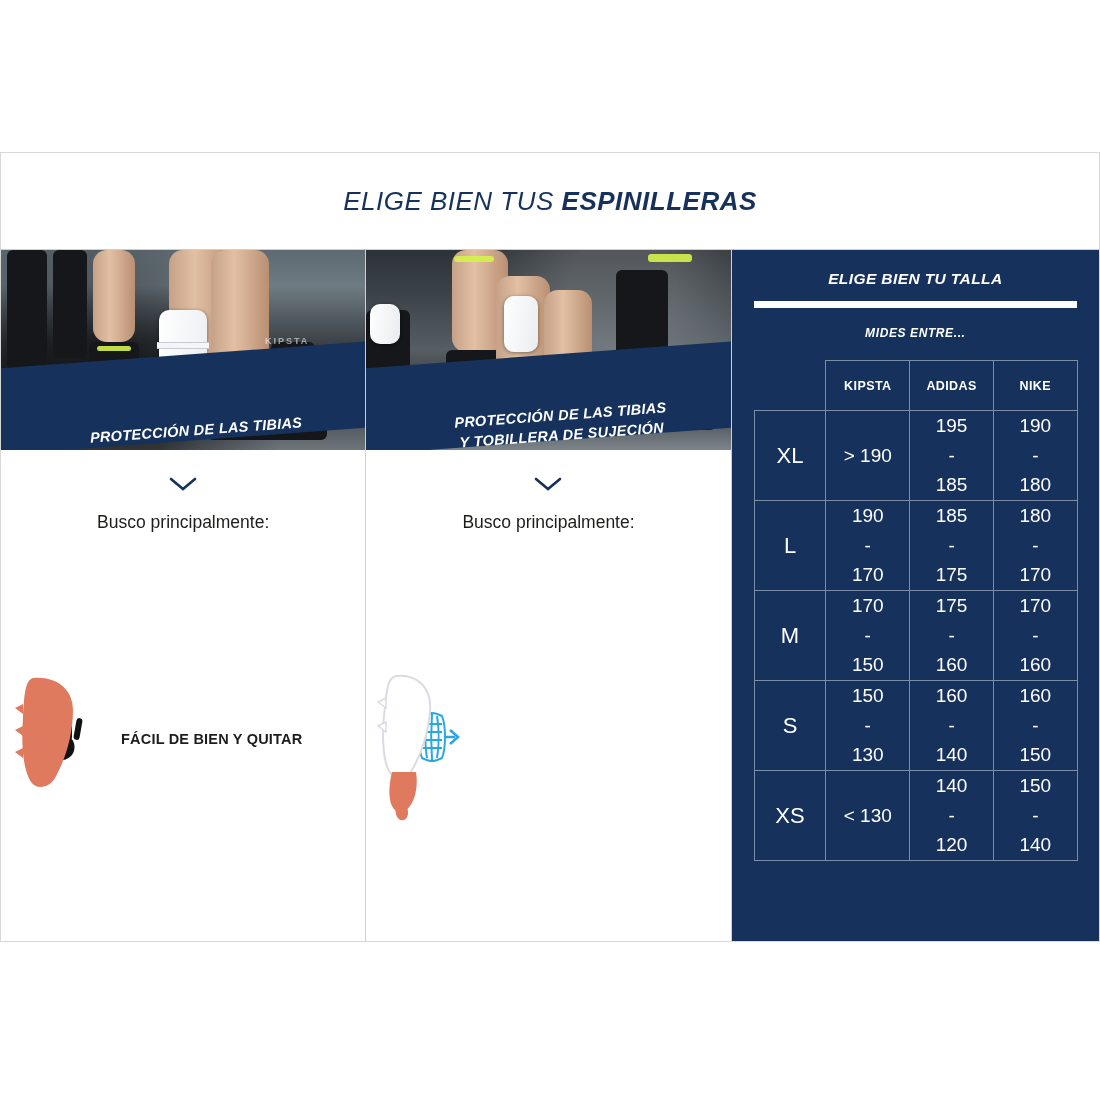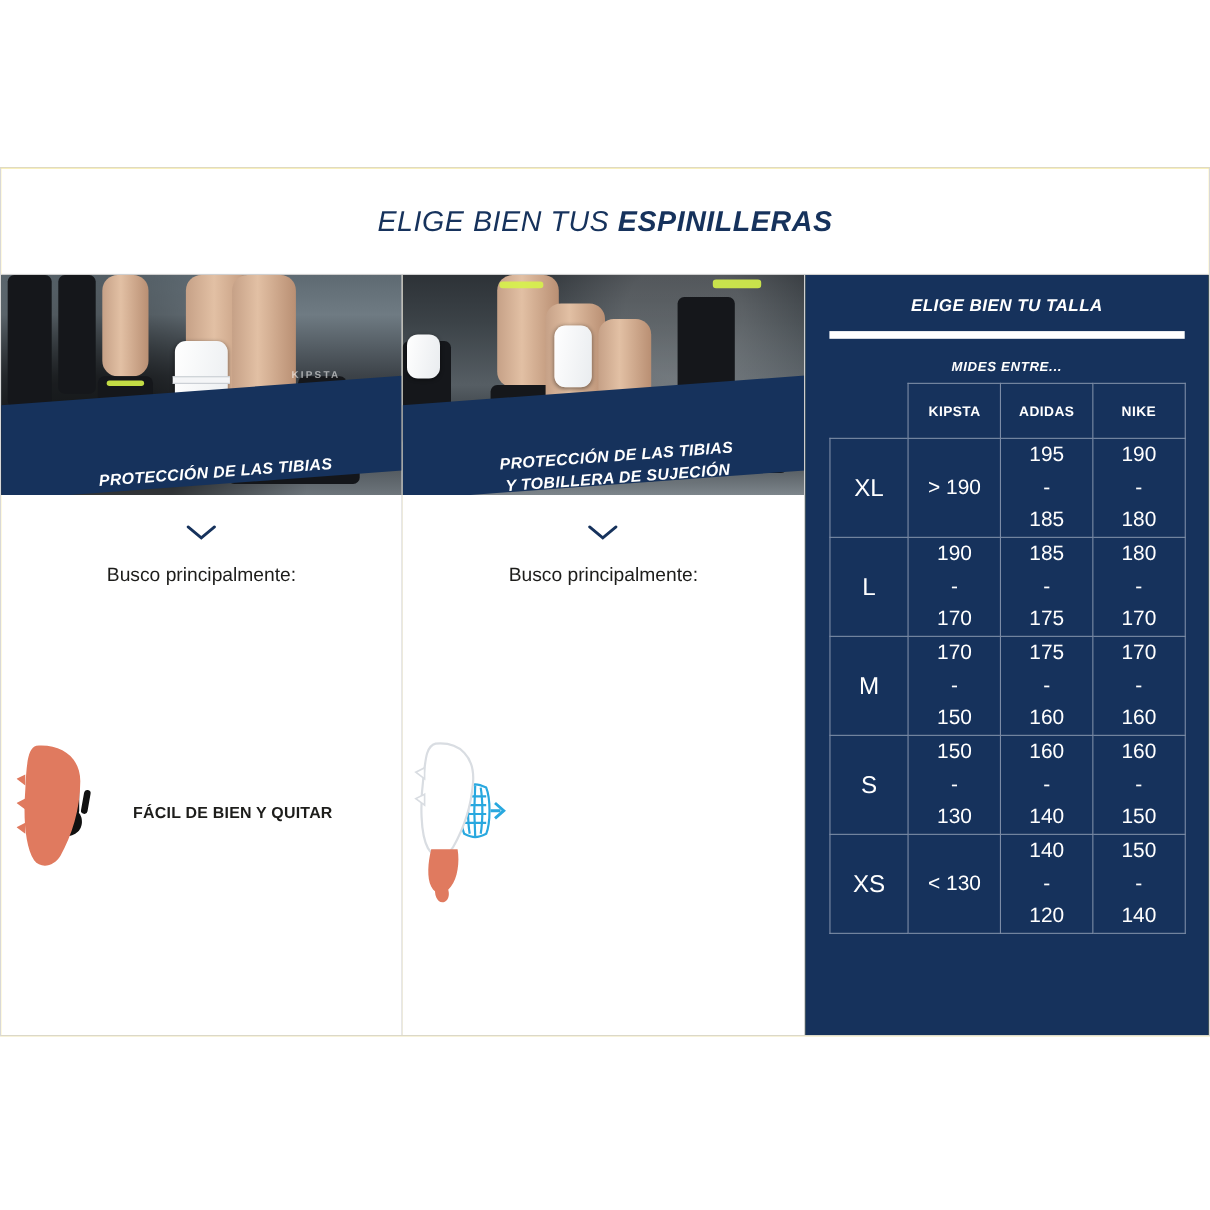--- a/index.html
+++ b/index.html
@@ -5,21 +5,21 @@
   * { box-sizing: border-box; margin: 0; padding: 0; }
   html, body {
     width: 1100px; height: 1100px;
     background: #ffffff;
     font-family: "Liberation Sans", sans-serif;
   }
   #infographic {
     position: absolute;
     left: 0; top: 152px;
     width: 1100px; height: 790px;
-    background: #fde047;
+    background: #a3a3a3;
     border: 1px solid #d8d8d8;
     overflow: hidden;
   }
   
   .title-bar {
     height: 97px;
     display: flex;
     align-items: center;
     justify-content: center;
     border-bottom: 1px solid #cfcfcf;
@@ -199,21 +199,21 @@
     padding-bottom: 13px;
     border-bottom: 7px solid #ffffff;
   }
   .mides {
     text-align: center;
     color: #fff;
     font-size: 12px;
     font-weight: bold;
     font-style: italic;
     letter-spacing: .6px;
-    margin: 18px 0 8px;
+    margin: 18px 0 20px;
   }
   table.sizes {
     width: 324px;
     margin: 0 auto;
     border-collapse: collapse;
     color: #ffffff;
   }
   table.sizes th, table.sizes td {
     border: 1px solid #7c8ca6;
     text-align: center;

